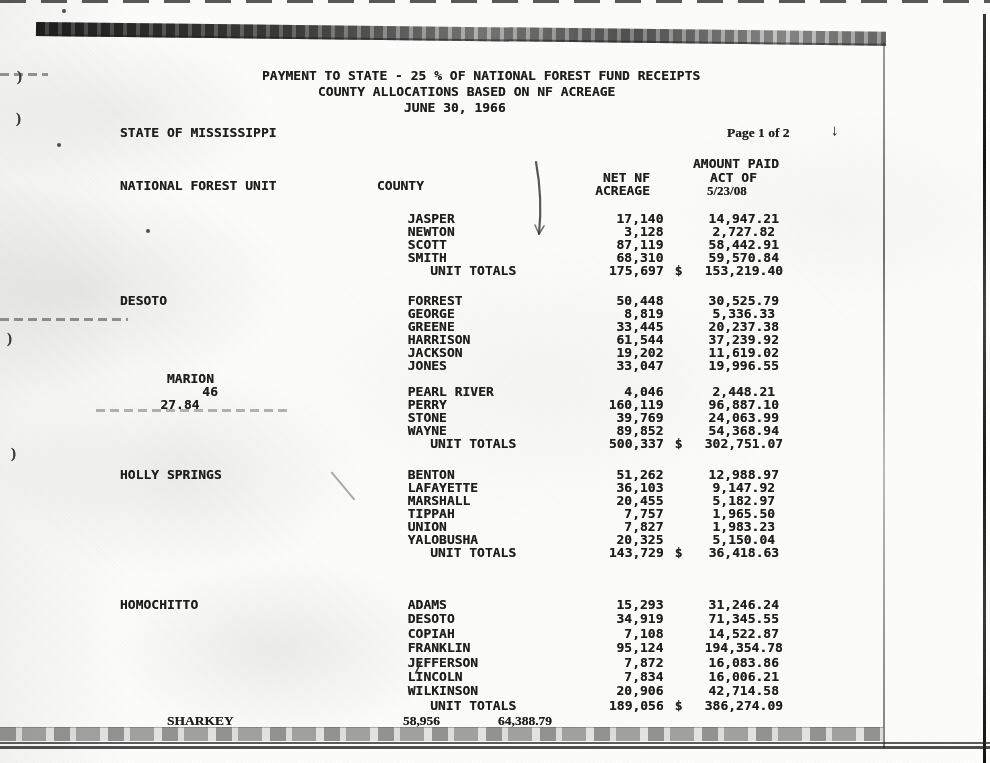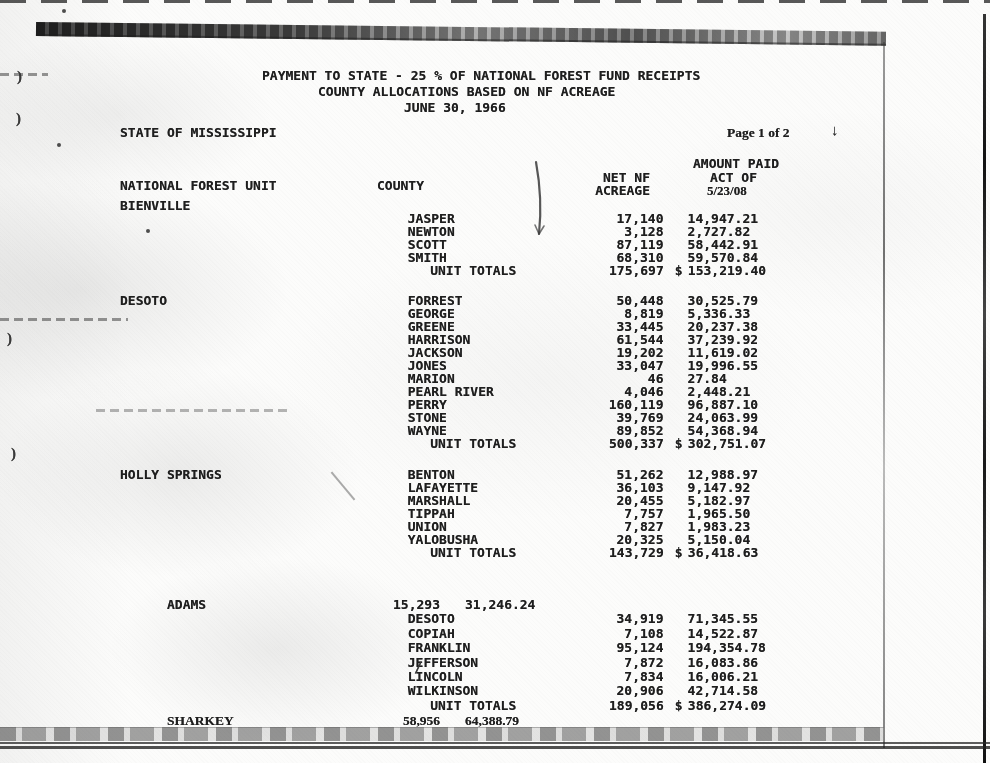--- a/index.html
+++ b/index.html
@@ -29,21 +29,21 @@
   .block{position:absolute;left:120px;width:680px;}
   .trow{
     position:absolute;left:0;width:680px;display:flex;
     font-weight:bold;font-size:13px;color:#1e1e1e;white-space:pre;
     text-shadow:0 0 .5px rgba(25,25,25,.65);
   }
   .c-unit{width:257px;}
   .c-county{width:175px;box-sizing:border-box;margin-left:47px;}
   .c-acre{width:98px;text-align:right;}
   .c-usd{width:25px;box-sizing:border-box;padding-left:11px;}
-  .c-amt{width:120px;text-align:left;}
+  .c-amt{width:120px;text-align:center;}
   .totals-row .c-county{padding-left:23px;}
   .serif-block .trow{font-family:"Liberation Serif","DejaVu Serif",serif;font-size:13.5px;}
   .serif-block .c-unit{transform:translateX(-12px);}
 
   
   .art{position:absolute;}
   .top-dash{
     top:0;left:0;width:990px;height:3px;opacity:.75;
     background:repeating-linear-gradient(90deg,#222 0 26px, rgba(0,0,0,0) 26px 41px);
   }
@@ -107,52 +107,52 @@
   <div class="t right-box" style="left:552px;top:184px;width:98px;">ACREAGE</div>
   <div class="t" style="left:707px;top:184px;font-family:Liberation Serif, serif;">5/23/08</div>
 
   <svg class="art" style="left:524px;top:148px;" width="30" height="100" viewBox="0 0 30 100">
     <path d="M12 14 C16 36 18 58 15 86" fill="none" stroke="#3a3a3a" stroke-width="2.2" stroke-linecap="round" opacity="0.85"></path>
     <path d="M15 86 l-4 -9 M15 86 l5 -8" fill="none" stroke="#3a3a3a" stroke-width="1.6" stroke-linecap="round" opacity="0.7"></path>
   </svg>
 
   <div id="table">
       <div class="block" style="top: 199px;">
-        <div class="trow" style="top: 0px; line-height: 13px;"><span class="c-unit">BIENVILLE</span><span class="c-county"></span><span class="c-acre"></span><span class="c-usd"></span><span class="c-amt"></span></div>
+        <div class="trow" style="top: 0px; line-height: 13px;"><span class="c-county"></span><span class="c-acre"></span><span class="c-usd"></span><span class="c-amt"></span></div>
         <div class="trow" style="top: 13px; line-height: 13px;"><span class="c-unit"></span><span class="c-county">JASPER</span><span class="c-acre">17,140</span><span class="c-usd"></span><span class="c-amt">14,947.21</span></div>
         <div class="trow" style="top: 26px; line-height: 13px;"><span class="c-unit"></span><span class="c-county">NEWTON</span><span class="c-acre">3,128</span><span class="c-usd"></span><span class="c-amt">2,727.82</span></div>
         <div class="trow" style="top: 39px; line-height: 13px;"><span class="c-unit"></span><span class="c-county">SCOTT</span><span class="c-acre">87,119</span><span class="c-usd"></span><span class="c-amt">58,442.91</span></div>
         <div class="trow" style="top: 52px; line-height: 13px;"><span class="c-unit"></span><span class="c-county">SMITH</span><span class="c-acre">68,310</span><span class="c-usd"></span><span class="c-amt">59,570.84</span></div>
         <div class="trow totals-row" style="top: 65px; line-height: 13px;"><span class="c-unit"></span><span class="c-county">UNIT TOTALS</span><span class="c-acre">175,697</span><span class="c-usd">$</span><span class="c-amt">153,219.40</span></div>
       </div>
       <div class="block" style="top: 294px;">
         <div class="trow" style="top: 0px; line-height: 13px;"><span class="c-unit">DESOTO</span><span class="c-county">FORREST</span><span class="c-acre">50,448</span><span class="c-usd"></span><span class="c-amt">30,525.79</span></div>
         <div class="trow" style="top: 13px; line-height: 13px;"><span class="c-unit"></span><span class="c-county">GEORGE</span><span class="c-acre">8,819</span><span class="c-usd"></span><span class="c-amt">5,336.33</span></div>
         <div class="trow" style="top: 26px; line-height: 13px;"><span class="c-unit"></span><span class="c-county">GREENE</span><span class="c-acre">33,445</span><span class="c-usd"></span><span class="c-amt">20,237.38</span></div>
         <div class="trow" style="top: 39px; line-height: 13px;"><span class="c-unit"></span><span class="c-county">HARRISON</span><span class="c-acre">61,544</span><span class="c-usd"></span><span class="c-amt">37,239.92</span></div>
         <div class="trow" style="top: 52px; line-height: 13px;"><span class="c-unit"></span><span class="c-county">JACKSON</span><span class="c-acre">19,202</span><span class="c-usd"></span><span class="c-amt">11,619.02</span></div>
         <div class="trow" style="top: 65px; line-height: 13px;"><span class="c-unit"></span><span class="c-county">JONES</span><span class="c-acre">33,047</span><span class="c-usd"></span><span class="c-amt">19,996.55</span></div>
-        <div class="trow" style="top: 78px; line-height: 13px;"><span class="c-unit"></span><span class="c-county">MARION</span><span class="c-acre">46</span><span class="c-usd"></span><span class="c-amt">27.84</span></div>
+        <div class="trow" style="top: 78px; line-height: 13px; flex-direction: column;"><span class="c-unit"></span><span class="c-county">MARION</span><span class="c-acre">46</span><span class="c-usd"></span><span class="c-amt">27.84</span></div>
         <div class="trow" style="top: 91px; line-height: 13px;"><span class="c-unit"></span><span class="c-county">PEARL RIVER</span><span class="c-acre">4,046</span><span class="c-usd"></span><span class="c-amt">2,448.21</span></div>
         <div class="trow" style="top: 104px; line-height: 13px;"><span class="c-unit"></span><span class="c-county">PERRY</span><span class="c-acre">160,119</span><span class="c-usd"></span><span class="c-amt">96,887.10</span></div>
         <div class="trow" style="top: 117px; line-height: 13px;"><span class="c-unit"></span><span class="c-county">STONE</span><span class="c-acre">39,769</span><span class="c-usd"></span><span class="c-amt">24,063.99</span></div>
         <div class="trow" style="top: 130px; line-height: 13px;"><span class="c-unit"></span><span class="c-county">WAYNE</span><span class="c-acre">89,852</span><span class="c-usd"></span><span class="c-amt">54,368.94</span></div>
         <div class="trow totals-row" style="top: 143px; line-height: 13px;"><span class="c-unit"></span><span class="c-county">UNIT TOTALS</span><span class="c-acre">500,337</span><span class="c-usd">$</span><span class="c-amt">302,751.07</span></div>
       </div>
       <div class="block" style="top: 468px;">
         <div class="trow" style="top: 0px; line-height: 13px;"><span class="c-unit">HOLLY SPRINGS</span><span class="c-county">BENTON</span><span class="c-acre">51,262</span><span class="c-usd"></span><span class="c-amt">12,988.97</span></div>
         <div class="trow" style="top: 13px; line-height: 13px;"><span class="c-unit"></span><span class="c-county">LAFAYETTE</span><span class="c-acre">36,103</span><span class="c-usd"></span><span class="c-amt">9,147.92</span></div>
         <div class="trow" style="top: 26px; line-height: 13px;"><span class="c-unit"></span><span class="c-county">MARSHALL</span><span class="c-acre">20,455</span><span class="c-usd"></span><span class="c-amt">5,182.97</span></div>
         <div class="trow" style="top: 39px; line-height: 13px;"><span class="c-unit"></span><span class="c-county">TIPPAH</span><span class="c-acre">7,757</span><span class="c-usd"></span><span class="c-amt">1,965.50</span></div>
         <div class="trow" style="top: 52px; line-height: 13px;"><span class="c-unit"></span><span class="c-county">UNION</span><span class="c-acre">7,827</span><span class="c-usd"></span><span class="c-amt">1,983.23</span></div>
         <div class="trow" style="top: 65px; line-height: 13px;"><span class="c-unit"></span><span class="c-county">YALOBUSHA</span><span class="c-acre">20,325</span><span class="c-usd"></span><span class="c-amt">5,150.04</span></div>
         <div class="trow totals-row" style="top: 78px; line-height: 13px;"><span class="c-unit"></span><span class="c-county">UNIT TOTALS</span><span class="c-acre">143,729</span><span class="c-usd">$</span><span class="c-amt">36,418.63</span></div>
       </div>
       <div class="block" style="top: 598px;">
-        <div class="trow" style="top: 0px; line-height: 14.4px;"><span class="c-county">ADAMS</span><span class="c-acre">15,293</span><span class="c-usd"></span><span class="c-amt">31,246.24</span></div>
+        <div class="trow" style="top: 0px; line-height: 14.4px;"><span class="c-unit">HOMOCHITTO</span><span class="c-county">ADAMS</span><span class="c-acre">15,293</span><span class="c-usd"></span><span class="c-amt">31,246.24</span></div>
         <div class="trow" style="top: 14.4px; line-height: 14.4px;"><span class="c-unit"></span><span class="c-county">DESOTO</span><span class="c-acre">34,919</span><span class="c-usd"></span><span class="c-amt">71,345.55</span></div>
         <div class="trow" style="top: 28.8px; line-height: 14.4px;"><span class="c-unit"></span><span class="c-county">COPIAH</span><span class="c-acre">7,108</span><span class="c-usd"></span><span class="c-amt">14,522.87</span></div>
         <div class="trow" style="top: 43.2px; line-height: 14.4px;"><span class="c-unit"></span><span class="c-county">FRANKLIN</span><span class="c-acre">95,124</span><span class="c-usd"></span><span class="c-amt">194,354.78</span></div>
         <div class="trow" style="top: 57.6px; line-height: 14.4px;"><span class="c-unit"></span><span class="c-county">JEFFERSON</span><span class="c-acre">7,872</span><span class="c-usd"></span><span class="c-amt">16,083.86</span></div>
         <div class="trow" style="top: 72px; line-height: 14.4px;"><span class="c-unit"></span><span class="c-county">LINCOLN</span><span class="c-acre">7,834</span><span class="c-usd"></span><span class="c-amt">16,006.21</span></div>
         <div class="trow" style="top: 86.4px; line-height: 14.4px;"><span class="c-unit"></span><span class="c-county">WILKINSON</span><span class="c-acre">20,906</span><span class="c-usd"></span><span class="c-amt">42,714.58</span></div>
         <div class="trow totals-row" style="top: 100.8px; line-height: 14.4px;"><span class="c-unit"></span><span class="c-county">UNIT TOTALS</span><span class="c-acre">189,056</span><span class="c-usd">$</span><span class="c-amt">386,274.09</span></div>
       </div>
       <div class="block serif-block" style="top: 714px;">
         <div class="trow" style="top: 0px; line-height: 14px;"><span class="c-county">SHARKEY</span><span class="c-acre">58,956</span><span class="c-usd"></span><span class="c-amt">64,388.79</span></div>

